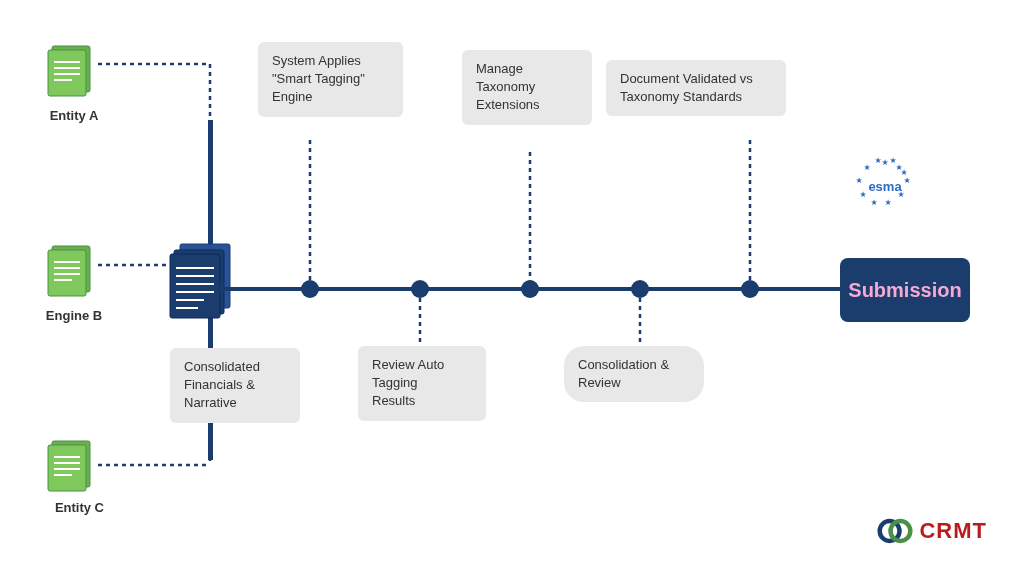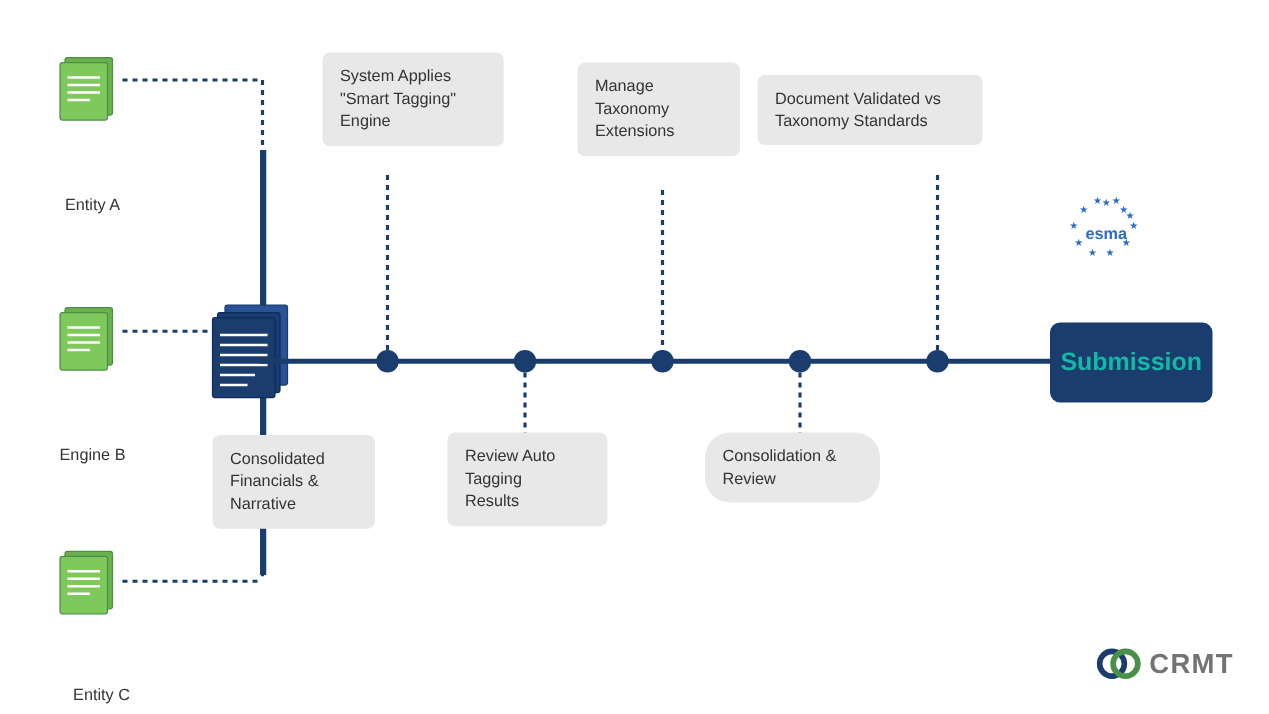--- a/index.html
+++ b/index.html
@@ -27,22 +27,21 @@
       width: 100%;
       height: 100%;
     }
 
     
     .entity-label {
       position: absolute;
       font-size: 13px;
       color: #333;
       text-align: center;
-      font-weight: 400;
-      margin-top: 48px;
+      font-weight: 700;
     }
 
     
     .timeline-line {
       position: absolute;
       height: 4px;
       background: #1a3d6e;
       top: 287px;
       left: 208px;
       width: 740px;
@@ -89,21 +88,21 @@
       background: #1a3d6e;
       left: 208px;
       top: 120px;
       height: 340px;
     }
 
     
     .submission-box {
       position: absolute;
       background: #1a3d6e;
-      color: #14b8a6;
+      color: #f9a8d4;
       font-size: 20px;
       font-weight: bold;
       border-radius: 8px;
       display: flex;
       align-items: center;
       justify-content: center;
       width: 130px;
       height: 64px;
       top: 258px;
       left: 840px;
@@ -133,21 +132,21 @@
       align-items: center;
       gap: 6px;
     }
     .crmt-icon {
       width: 36px;
       height: 36px;
     }
     .crmt-text {
       font-size: 22px;
       font-weight: bold;
-      color: #737373;
+      color: #b91c1c;
       letter-spacing: 1px;
     }
   </style>
 </head>
 <body>
 
 <div class="canvas">
 
   <div class="vert-bar"></div>
 

